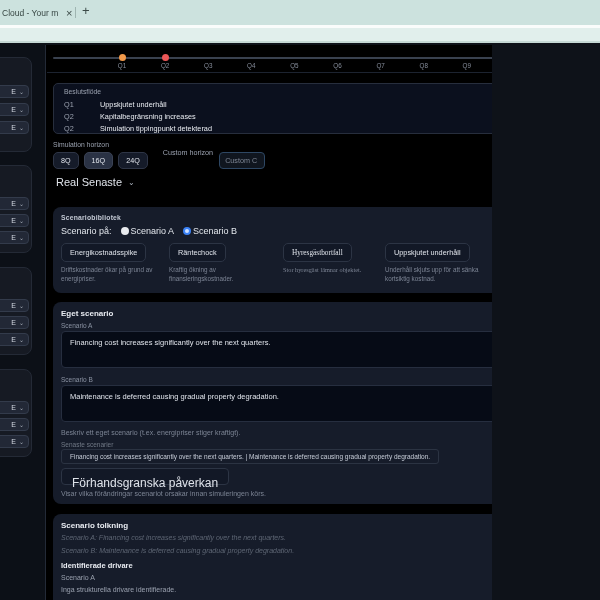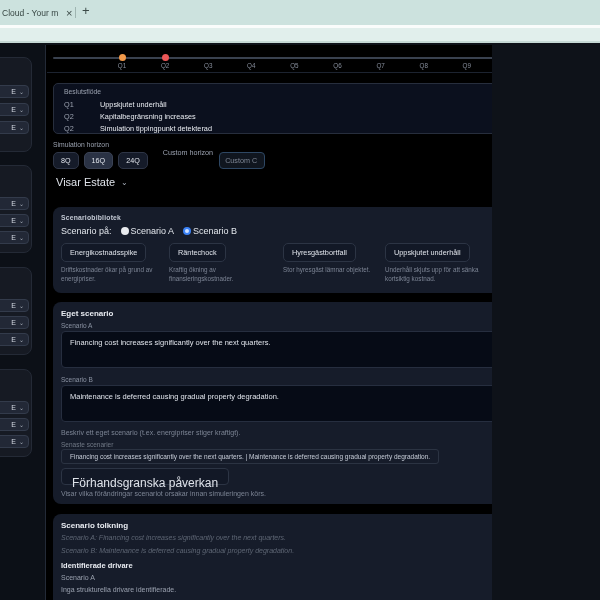--- a/index.html
+++ b/index.html
@@ -220,21 +220,21 @@
         <span id="sim-buttons" style="display:flex;">
             <button class="sim-btn">8Q</button>
             <button class="sim-btn selected">16Q</button>
             <button class="sim-btn">24Q</button>
           </span>
         <span class="custom-label">Custom horizon</span>
         <input class="custom-input" placeholder="Custom C" style="">
       </div>
 
       <div class="asset-row">
-        <span>Visar Estate</span>
+        <span>Real Senaste</span>
         <span class="chev">⌄</span>
       </div>
 
       <section class="panel lib-panel">
         <div class="panel-eyebrow">Scenariobibliotek</div>
         <div class="apply-row">
           <span>Scenario på:</span>
           <span class="radio-opt">
             <span class="radio radio-a"></span>
             <span>Scenario A</span>
@@ -246,21 +246,21 @@
         </div>
         <div class="lib-cols" id="lib-cols">
             <div class="lib-col" style="width: 98px;">
               <button class="lib-btn">Energikostnadsspike</button>
               <div class="lib-desc">Driftskostnader ökar på grund av energipriser.</div>
             </div>
             <div class="lib-col" style="width: 104px;">
               <button class="lib-btn">Räntechock</button>
               <div class="lib-desc">Kraftig ökning av finansieringskostnader.</div>
             </div>
-            <div class="lib-col" style="width: 92px;">
+            <div class="lib-col" style="width: 92px; font-family: Liberation Serif, serif;">
               <button class="lib-btn">Hyresgästbortfall</button>
               <div class="lib-desc">Stor hyresgäst lämnar objektet.</div>
             </div>
             <div class="lib-col" style="width: 118px;">
               <button class="lib-btn">Uppskjutet underhåll</button>
               <div class="lib-desc">Underhåll skjuts upp för att sänka kortsiktig kostnad.</div>
             </div>
           </div>
       </section>
 

